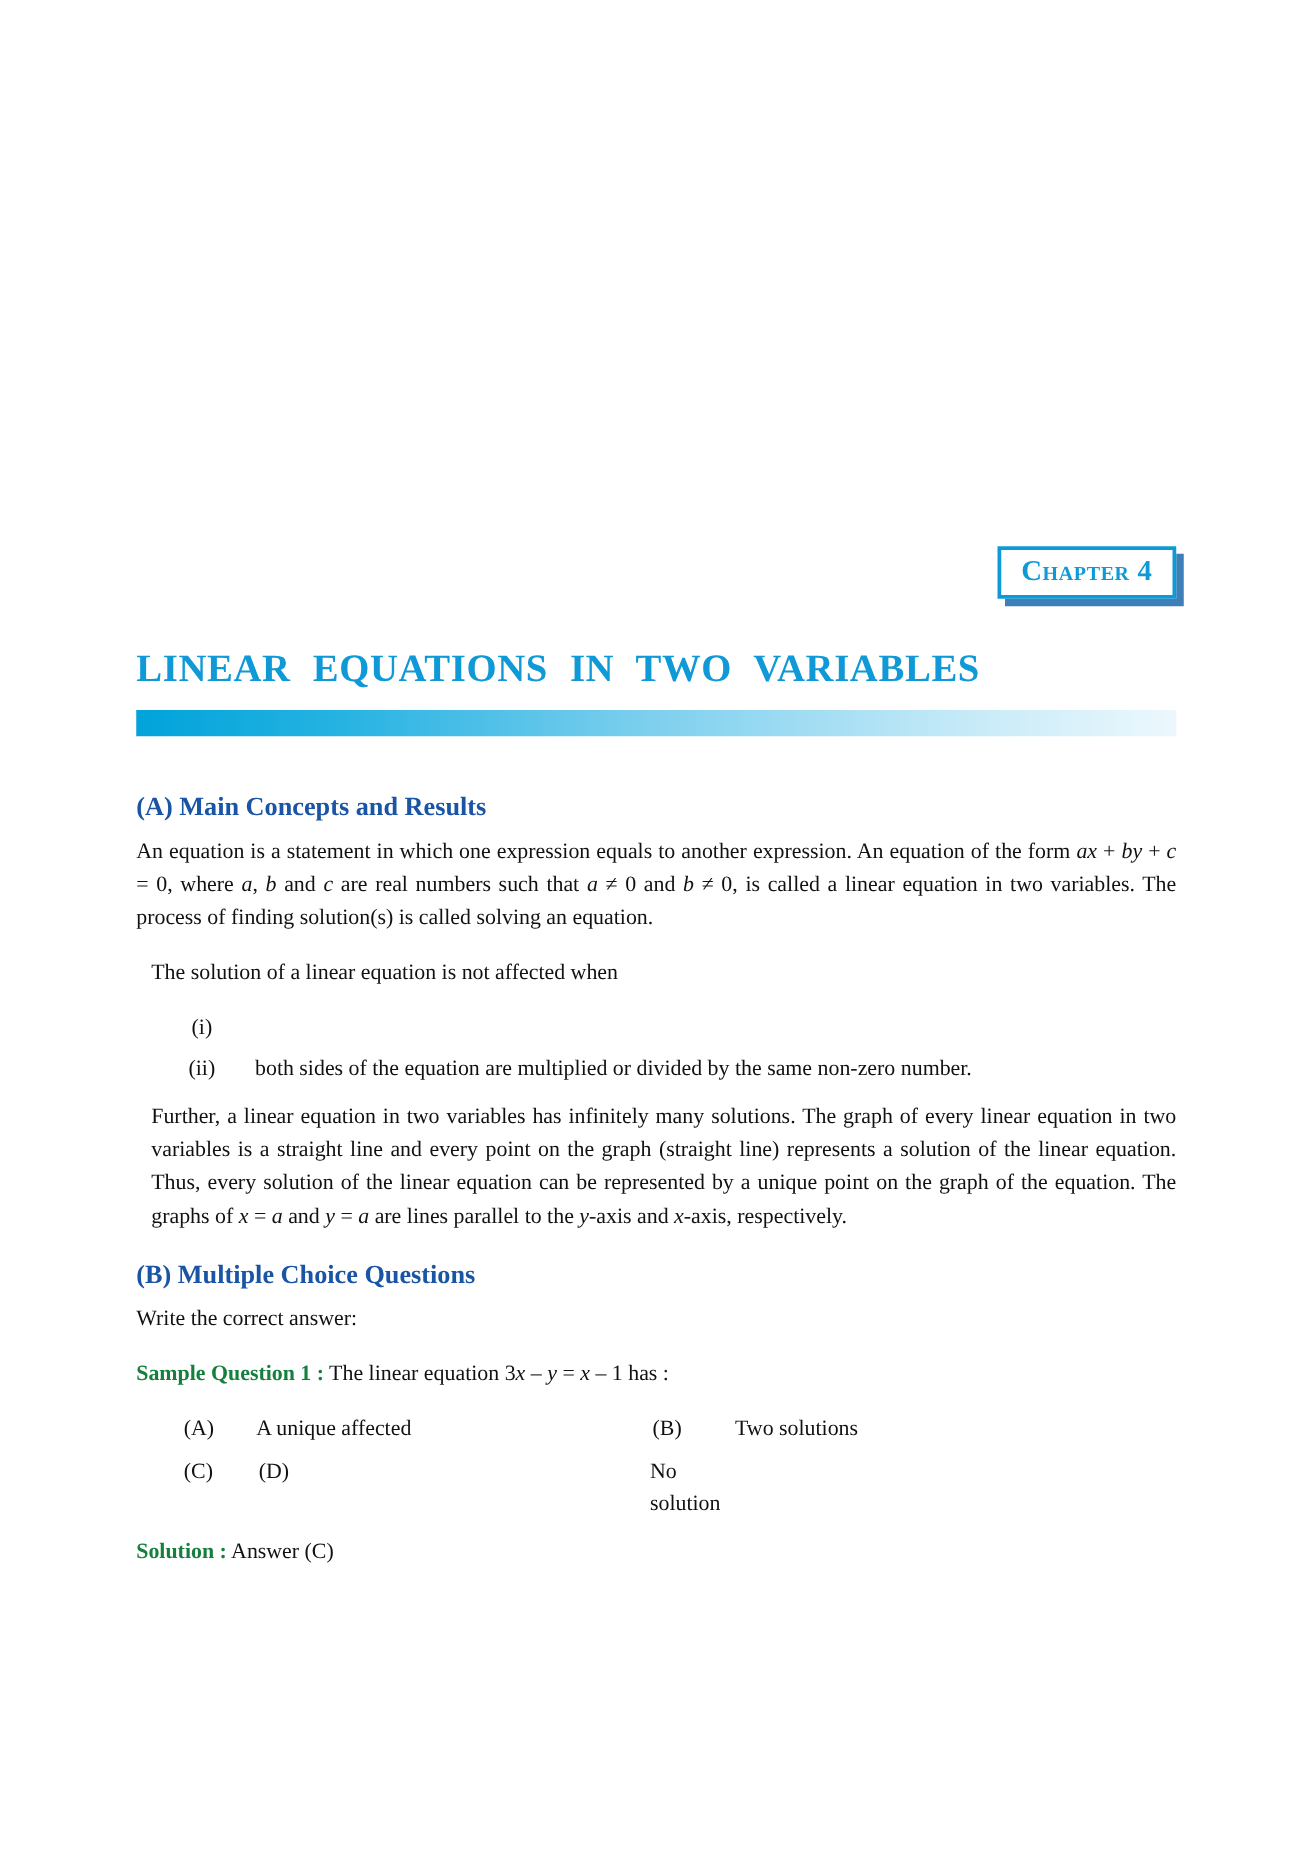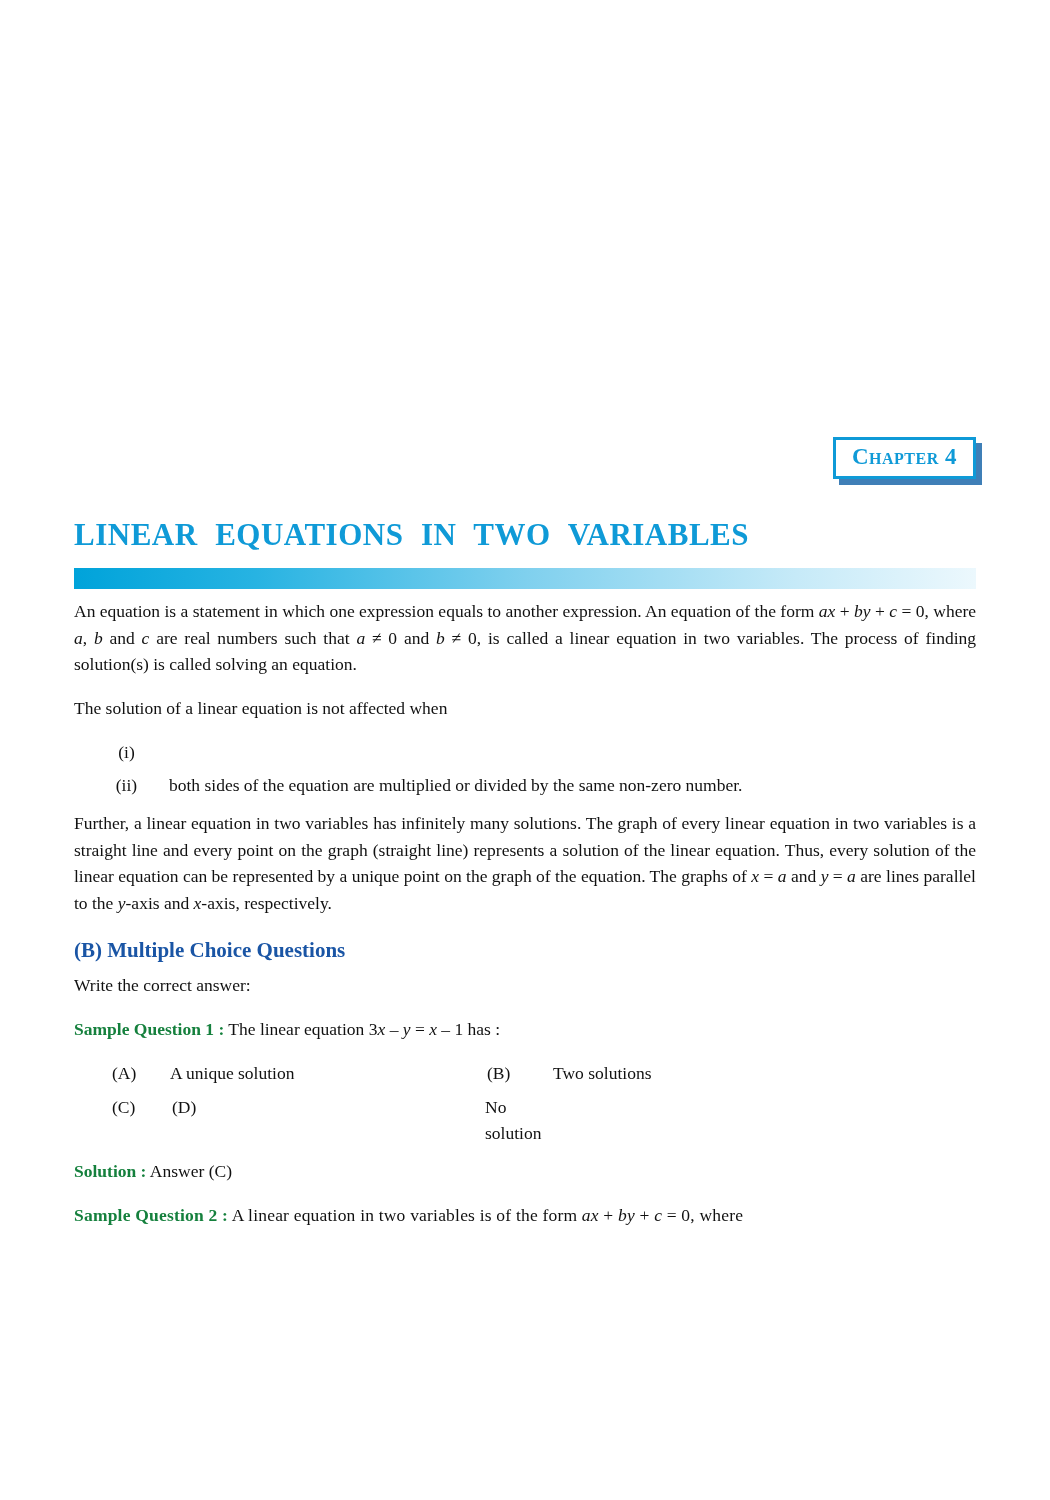--- a/index.html
+++ b/index.html
@@ -9,21 +9,21 @@
   }
   body {
     width: 1050px;
     height: 1500px;
     font-family: "Liberation Serif", serif;
     color: #111111;
     position: relative;
     overflow: hidden;
   }
   .page {
-    padding: 0 74px;
+    padding: 0 109px;
     box-sizing: border-box;
   }
 
   
   .badge-row {
     padding-top: 437px;
     display: flex;
     justify-content: flex-end;
   }
   .chapter-badge {
@@ -66,21 +66,21 @@
     margin-top: 22px;
   }
 
   
   .para {
     font-size: 17.5px;
     line-height: 26.5px;
     text-align: justify;
     margin-top: 9px;
   }
-  .para.tight { margin-top: 12px; }
+  .para.tight { margin-top: 12px; margin-left: 12px; }
 
   .seg-i { font-style: italic; }
 
   
   .num-list { margin-top: 4px; }
   .num-item {
     display: grid;
     grid-template-columns: 95px 1fr;
     font-size: 17.5px;
     line-height: 26.5px;
@@ -126,20 +126,21 @@
 <div class="page">
 
   <div class="badge-row">
     <div class="chapter-badge">Chapter 4</div>
   </div>
 
   <h1 class="chapter-title" style="margin-bottom:0;">LINEAR EQUATIONS IN TWO VARIABLES</h1>
 
   <div class="gradient-bar"></div>
 
+  <h2 class="section-heading" style="margin-bottom:0;">(A) Main Concepts and Results</h2>
 
   <p class="para"><span>An equation is a statement in which one expression equals to another expression. An equation of the form </span><span class="seg-i">ax</span><span> + </span><span class="seg-i">by</span><span> + </span><span class="seg-i">c</span><span> = 0, where </span><span class="seg-i">a</span><span>, </span><span class="seg-i">b</span><span> and </span><span class="seg-i">c</span><span> are real numbers such that </span><span class="seg-i">a</span><span> ≠ 0 and </span><span class="seg-i">b</span><span> ≠ 0, is called a linear equation in two variables. The process of finding solution(s) is called solving an equation.</span></p>
 
   <p class="para tight"><span>The solution of a linear equation is not affected when</span></p>
 
   <div class="num-list">
     <div class="num-item">
       <span class="marker">(i)</span>
     </div>
     <div class="num-item">
@@ -153,29 +154,26 @@
   <h2 class="section-heading b" style="margin-bottom:2px;">(B) Multiple Choice Questions</h2>
 
   <p class="para">Write the correct answer:</p>
 
   <p class="sq">
     <span class="blue-label">Sample Question 1 :</span><span><span> The linear equation 3</span><span class="seg-i">x</span><span> – </span><span class="seg-i">y</span><span> = </span><span class="seg-i">x</span><span> – 1 has :</span></span>
   </p>
 
   <div class="options">
     <span class="olabel">(A)</span>
-    <span>A unique solution</span>
+    <span>A unique affected</span>
     <span class="olabel">(B)</span>
     <span>Two solutions</span>
     <span class="olabel">(C)</span>
     <span class="olabel">(D)</span>
     <span>No solution</span>
   </div>
 
   <p class="sq">
     <span class="blue-label">Solution :</span><span><span>  Answer (C)</span></span>
   </p>
 
-  <p class="sq sq2">
-    <span class="blue-label">Sample Question 2 :</span><span><span> A linear equation in two variables is of the form </span><span class="seg-i">ax</span><span> + </span><span class="seg-i">by</span><span> + </span><span class="seg-i">c</span><span> = 0, where</span></span>
-  </p>
 
 </div>
 
 </body></html>

